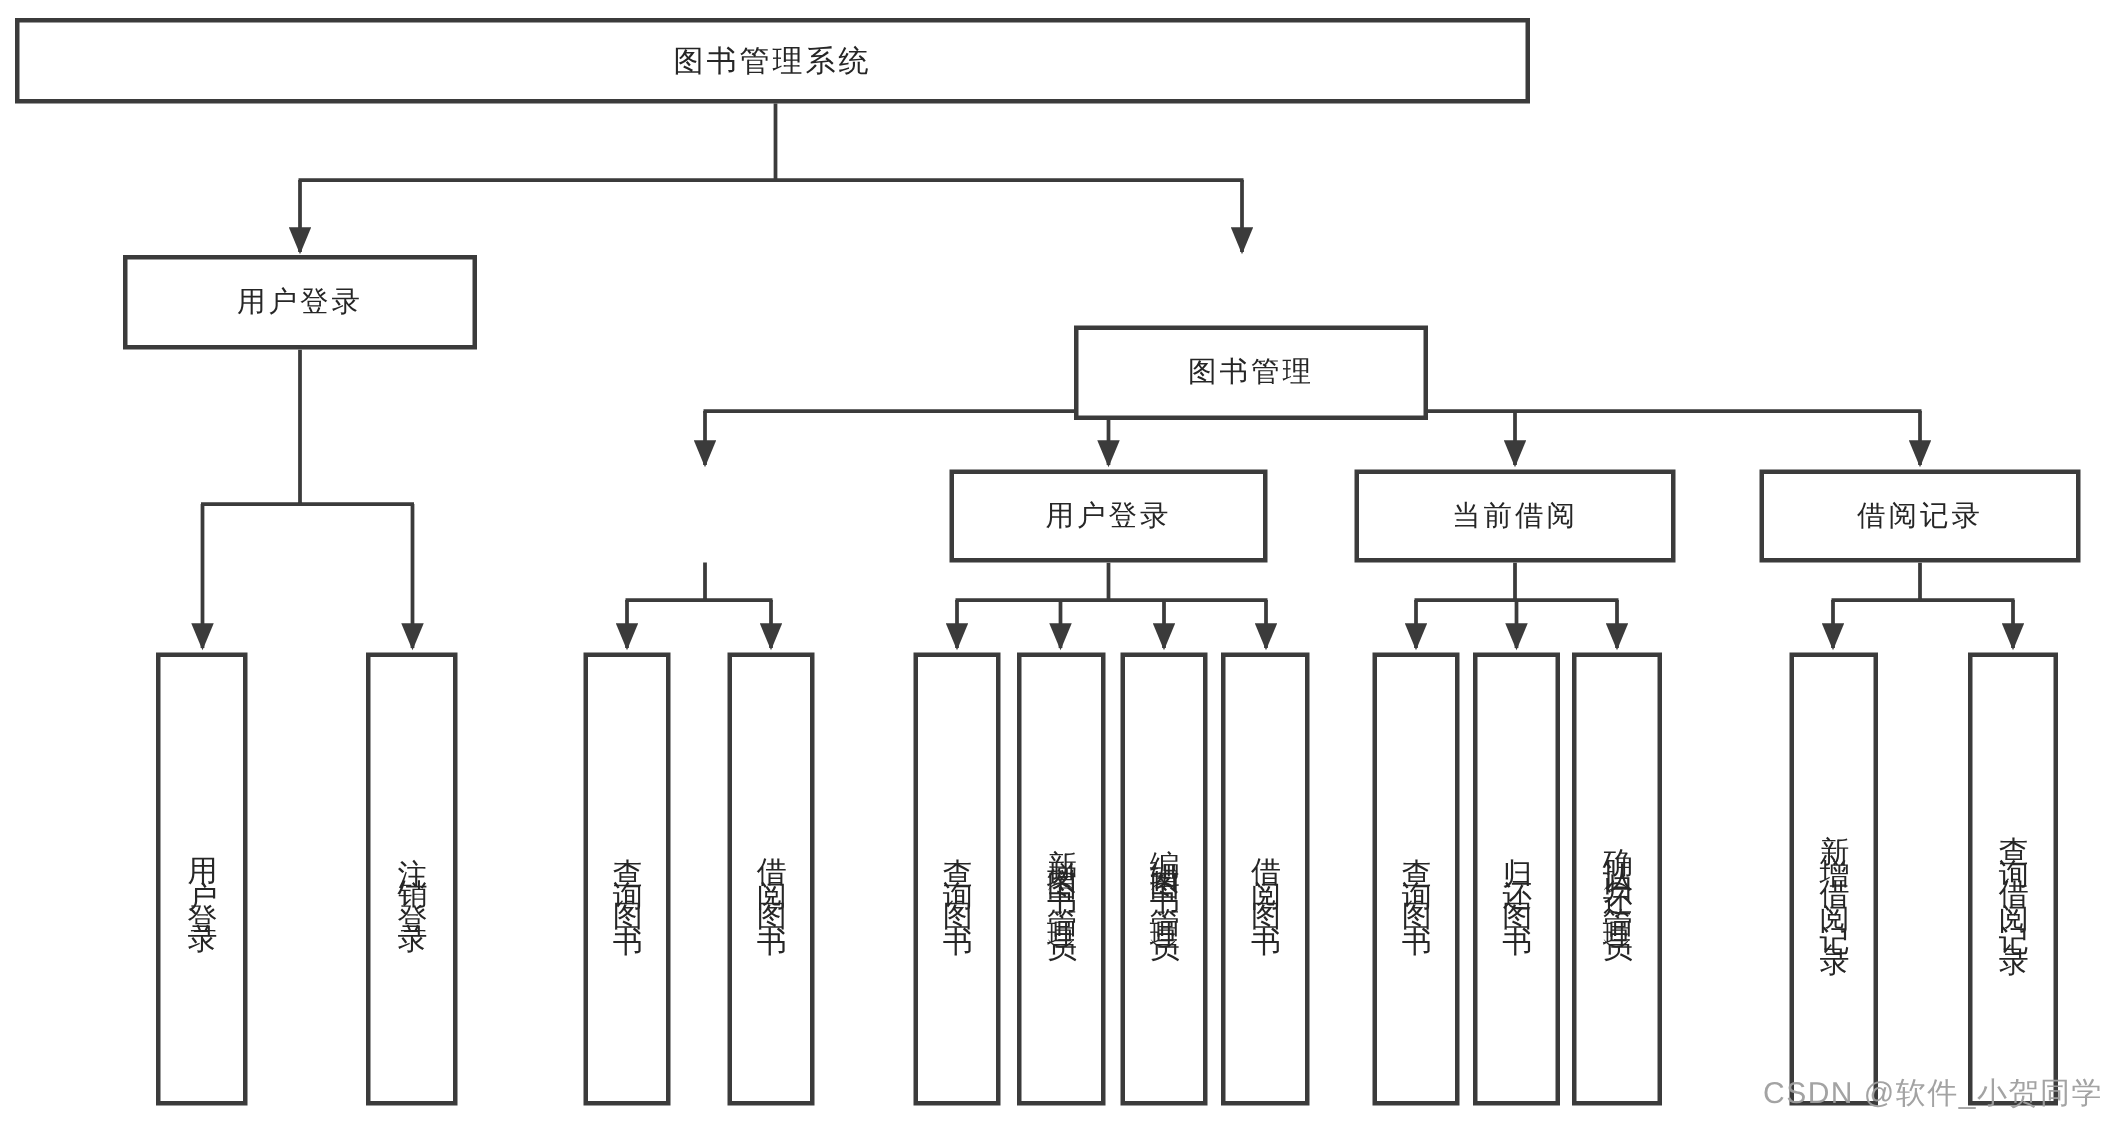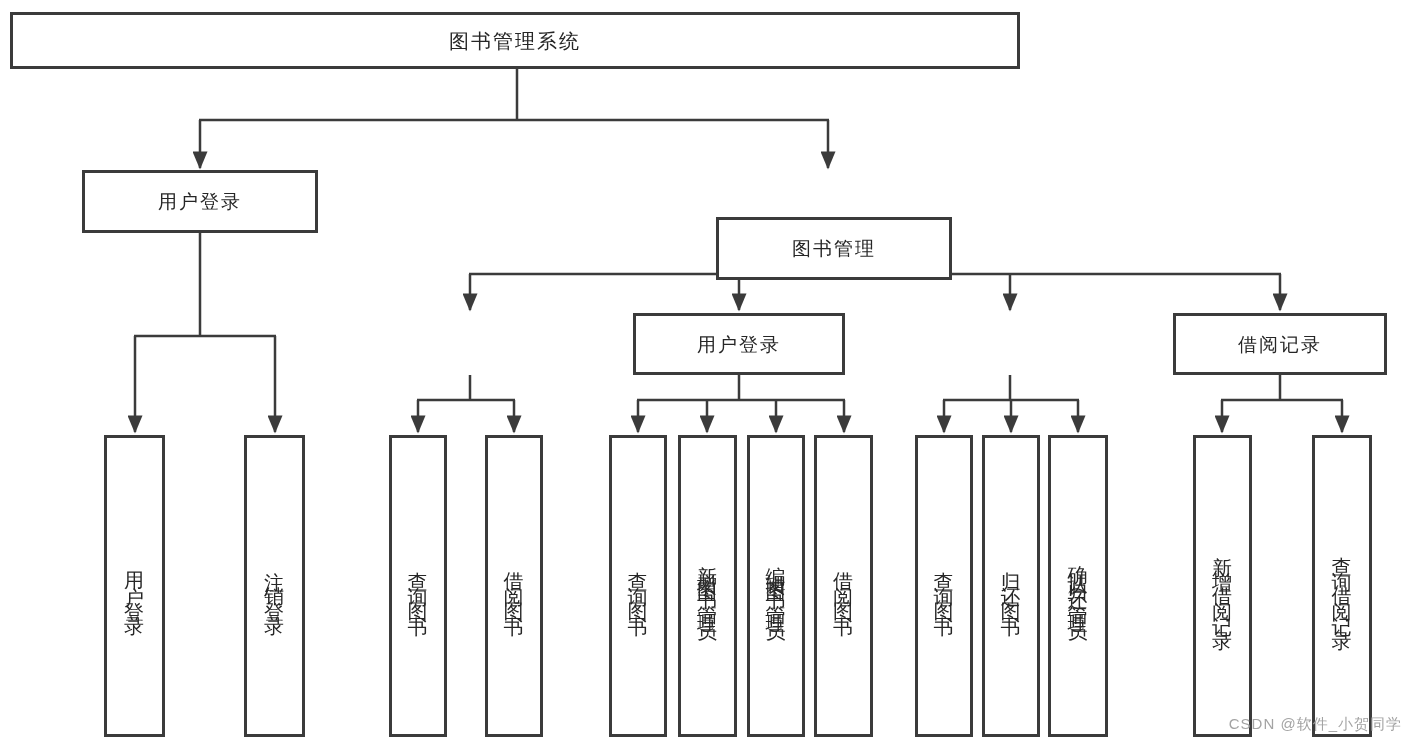--- a/index.html
+++ b/index.html
@@ -36,21 +36,21 @@
     font-size:20px;
     letter-spacing:15px;
     line-height:1;
   }
   .vnode.long .lbl{letter-spacing:8px;}
   .watermark{
     position:absolute;
     right:3px;
     top:715px;
     z-index:10;
-    font-size:15px;
+    font-size:20px;
     color:rgba(158,158,158,0.95);
     letter-spacing:1px;
     white-space:nowrap;
   }
 </style>
 </head>
 <body>
 
 <div class="canvas">
 
@@ -105,20 +105,23 @@
   <div class="node" style="left:82px;top:170px;width:236px;height:63px;">
     <span class="lbl">用户登录</span>
   </div>
   <div class="node" style="left:716px;top:170px;width:236px;height:63px;margin-top:47px;">
     <span class="lbl">图书管理</span>
   </div>
 
   <div class="node" style="left:633px;top:313px;width:212px;height:62px;">
     <span class="lbl">用户登录</span>
   </div>
+  <div class="node" style="left:903px;top:313px;width:214px;height:62px;">
+    <span class="lbl">当前借阅</span>
+  </div>
   <div class="node" style="left:1173px;top:313px;width:214px;height:62px;">
     <span class="lbl">借阅记录</span>
   </div>
 
   <div class="node vnode" style="left:104px;top:435px;width:61px;height:302px;">
     <span class="lbl">用户登录</span>
   </div>
   <div class="node vnode" style="left:244px;top:435px;width:61px;height:302px;">
     <span class="lbl">注销登录</span>
   </div>

